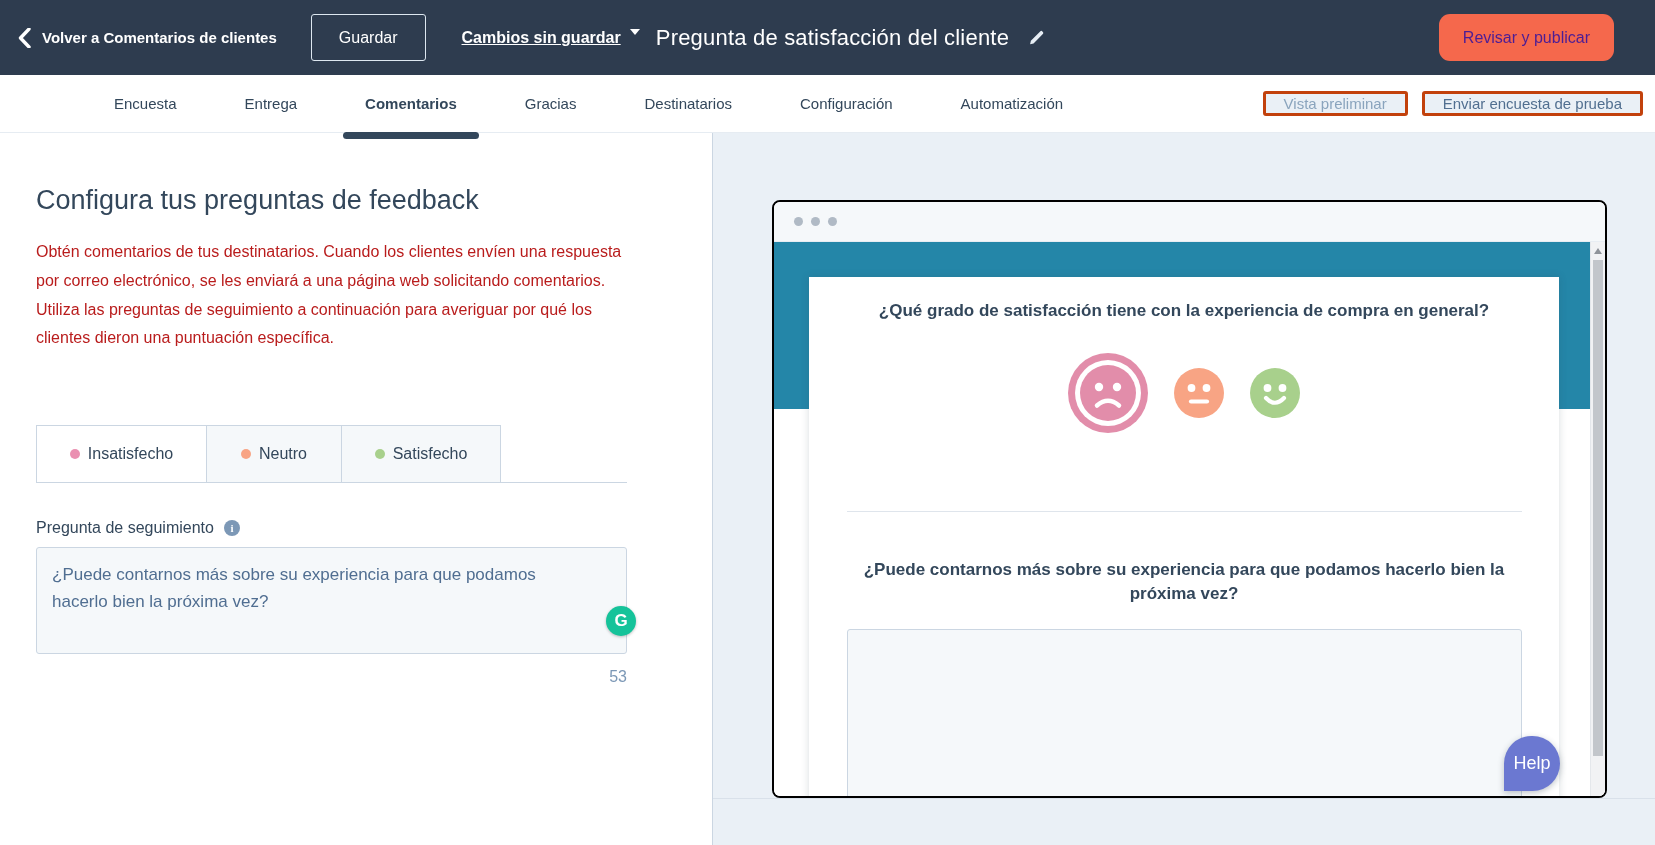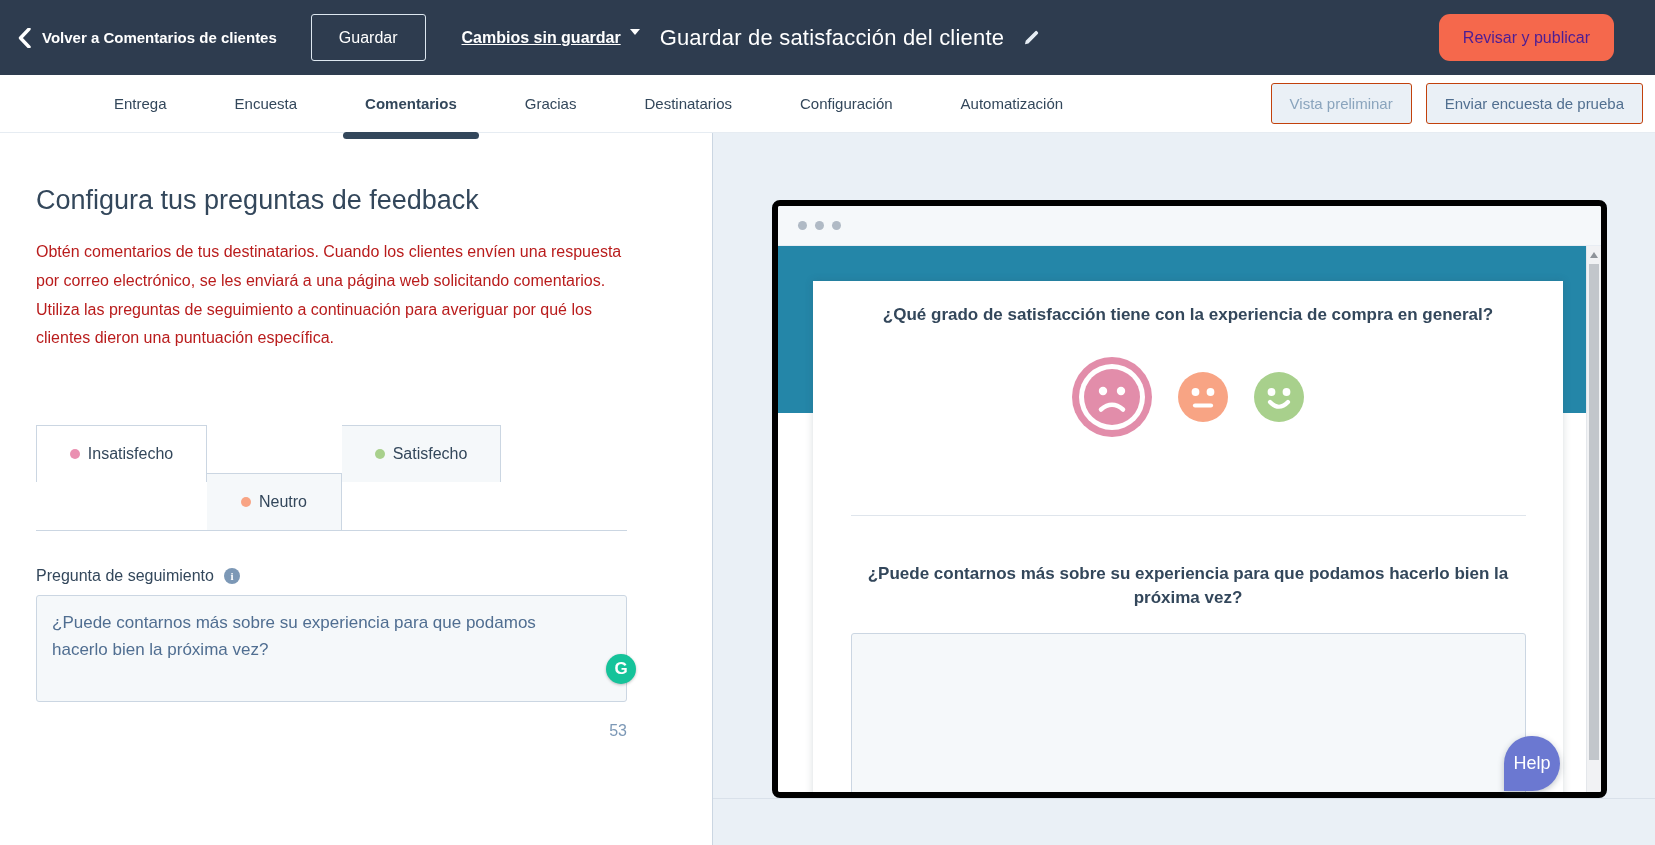--- a/index.html
+++ b/index.html
@@ -39,66 +39,66 @@
     position:absolute; top:75px; left:0; right:0; height:58px; background:#fff;
     border-bottom:1px solid #e6ecf2; display:flex; align-items:center;
     padding-left:92px; z-index:20;
   }
   .nav-tab { position:relative; height:58px; display:flex; align-items:center;
     padding:0 22px; margin-right:24px; font-size:15px; color:#33475b; cursor:pointer; white-space:nowrap;}
   .nav-tab.active { font-weight:bold; }
   .nav-tab.active::after { content:""; position:absolute; left:0; right:0; bottom:-6px;
     height:7px; background:#33475b; border-radius:4px; }
   .nav-actions { margin-left:auto; display:flex; gap:14px; padding-right:12px; }
-  .nav-btn { height:41px; padding:0 18px; background:#eaf0f6; border:1px solid #c2410c;
+  .nav-btn { height:25px; padding:0 18px; background:#eaf0f6; border:3px solid #c2410c;
     border-radius:3px; font-size:15px; font-family:inherit; cursor:pointer; white-space:nowrap;}
   .nav-btn.muted { color:#8aa4bd; }
   .nav-btn.normal { color:#516f90; }
 
   
   .content { position:absolute; top:133px; left:0; right:0; bottom:0; display:flex; }
 
   
   .left-panel { width:713px; background:#fff; border-right:1px solid #cbd6e2;
     padding:52px 36px 0 36px; flex:none; }
   .editor-heading { font-size:27px; font-weight:400; color:#33475b; }
   .editor-desc { margin-top:22px; width:606px; font-size:16px; line-height:1.8; color:#b91c1c; }
 
   .sent-tabs { margin-top:72px; width:591px; display:flex; border-bottom:1px solid #cbd6e2; }
   .sent-tab { height:57px; display:flex; align-items:center; justify-content:center; gap:8px;
     font-size:16px; color:#33475b; background:#f5f8fa; border:1px solid #cbd6e2; border-bottom:none;
     cursor:pointer; }
   .sent-tab + .sent-tab { border-left:none; }
   .sent-tab.active { background:#fff; margin-bottom:-1px; padding-bottom:1px; }
   .sent-tab.t0 { width:171px; }
-  .sent-tab.t1 { width:135px;margin-top:48px; }
+  .sent-tab.t1 { width:135px; }
   .sent-tab.t2 { width:159px; }
   .dot { width:10px; height:10px; border-radius:50%; flex:none; }
 
   .label-row { margin-top:36px; display:flex; align-items:center; gap:10px; }
   .field-label { font-size:16px; color:#33475b; }
   .info-icon { width:16px; height:16px; border-radius:50%; background:#7c98b6; color:#fff;
     font-size:11px; font-weight:bold; display:flex; align-items:center; justify-content:center;
     font-family:"Liberation Serif", serif; cursor:pointer; }
 
   .ta-wrap { position:relative; margin-top:10px; width:591px; }
   .followup-ta { width:591px; height:107px; background:#f5f8fa; border:1px solid #cbd6e2;
     border-radius:3px; padding:14px 60px 14px 15px; font-size:17px; color:#506e91;
     line-height:1.55; resize:none; font-family:inherit; display:block; }
   .grammarly { position:absolute; right:-9px; bottom:18px; width:30px; height:30px; border-radius:50%;
     color:#fff; display:flex; align-items:center; justify-content:center; font-size:17px;
     font-weight:bold; cursor:pointer; box-shadow:0 1px 3px rgba(0,0,0,.25); }
-  .char-count { width:591px; text-align:right; margin-top:20px; font-size:16px; color:#7c98b6; }
+  .char-count { width:591px; text-align:right; margin-top:14px; font-size:16px; color:#7c98b6; }
 
   
   .right-panel { flex:1; background:#eaf0f6; position:relative; }
   .panel-hairline { position:absolute; top:665px; left:0; right:0; height:1px; background:#d9e1ea; }
 
   .frame { position:absolute; left:59px; top:67px; width:835px; height:598px;
-    background:#fff; border:6px solid #000000; border-radius:8px; overflow:hidden; }
+    background:#fff; border:2px solid #000000; border-radius:8px; overflow:hidden; }
   .chrome { height:40px; background:#f5f8fa; border-bottom:1px solid #e8edf3;
     display:flex; align-items:center; gap:8px; padding-left:20px; }
   .chrome-dot { width:9px; height:9px; border-radius:50%; background:#b0bac5; }
   .frame-body { position:relative; height:556px; background:#fff; overflow:hidden; }
   .teal-band { position:absolute; top:0; left:0; right:15px; height:167px; }
 
   .scrollbar { position:absolute; top:0; right:0; bottom:0; width:15px; background:#f1f2f4;
     border-left:1px solid #e4e7eb; }
   .sb-arrow { margin:6px auto 0; width:0; height:0;
     border-left:4px solid transparent; border-right:4px solid transparent;
@@ -133,33 +133,33 @@
         </svg>
     </span>
     <span>Volver a Comentarios de clientes</span>
   </div>
   <button class="save-btn">Guardar</button>
   <div class="changes-dd">
     <span>Cambios sin guardar</span>
     <span class="caret-down"></span>
   </div>
   <div class="title-wrap">
-    <span class="survey-title">Guardar de satisfacción del cliente</span>
+    <span class="survey-title">Pregunta de satisfacción del cliente</span>
     <span class="pencil">
       <svg width="19" height="19" viewBox="0 0 20 20">
           <path d="M3 17 L3.8 13.4 L13.6 3.6 A1.6 1.6 0 0 1 15.9 3.6 L16.4 4.1 A1.6 1.6 0 0 1 16.4 6.4 L6.6 16.2 Z" fill="#e6edf4"></path>
         </svg>
     </span>
   </div>
   <button class="publish-btn" style="background: rgb(245, 104, 76);">Revisar y publicar</button>
 </header>
 
 <nav class="navbar">
+  <div class="nav-tab">Encuesta</div>
   <div class="nav-tab">Entrega</div>
-  <div class="nav-tab">Encuesta</div>
   <div class="nav-tab active">Comentarios</div>
   <div class="nav-tab">Gracias</div>
   <div class="nav-tab">Destinatarios</div>
   <div class="nav-tab">Configuración</div>
   <div class="nav-tab">Automatización</div>
   <div class="nav-actions">
     <button class="nav-btn muted">Vista preliminar</button>
     <button class="nav-btn normal">Enviar encuesta de prueba</button>
   </div>
 </nav>

